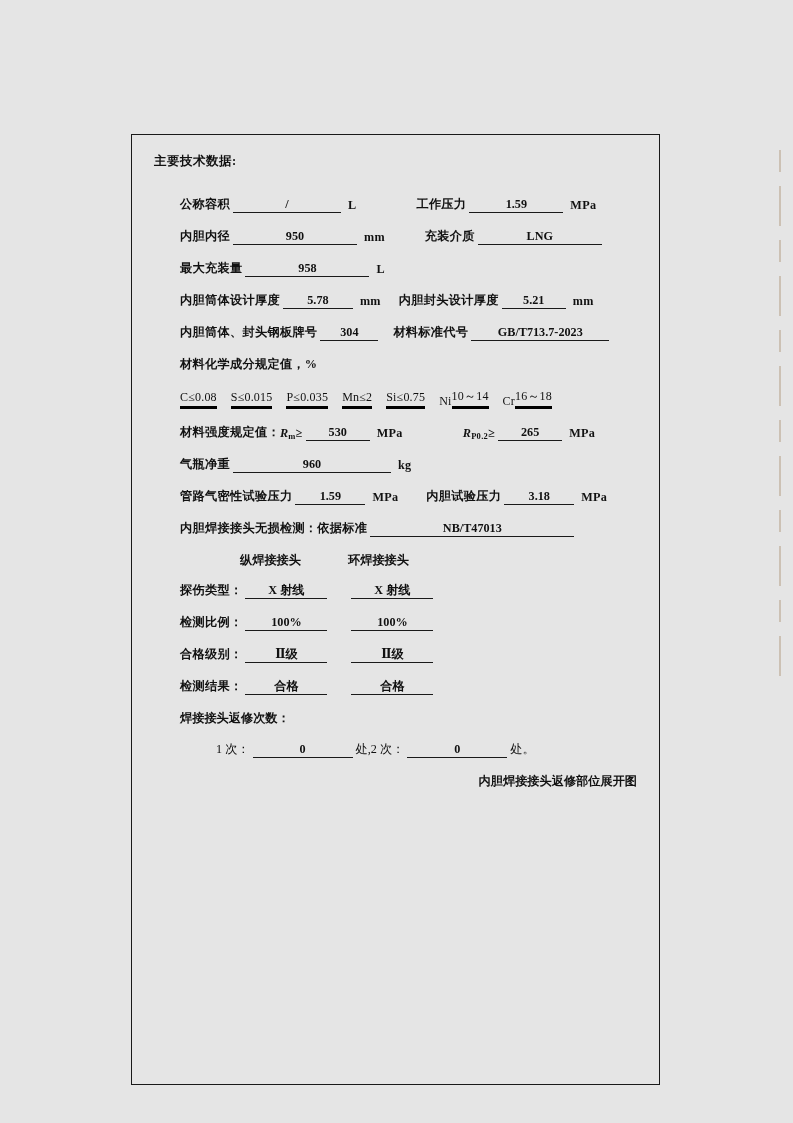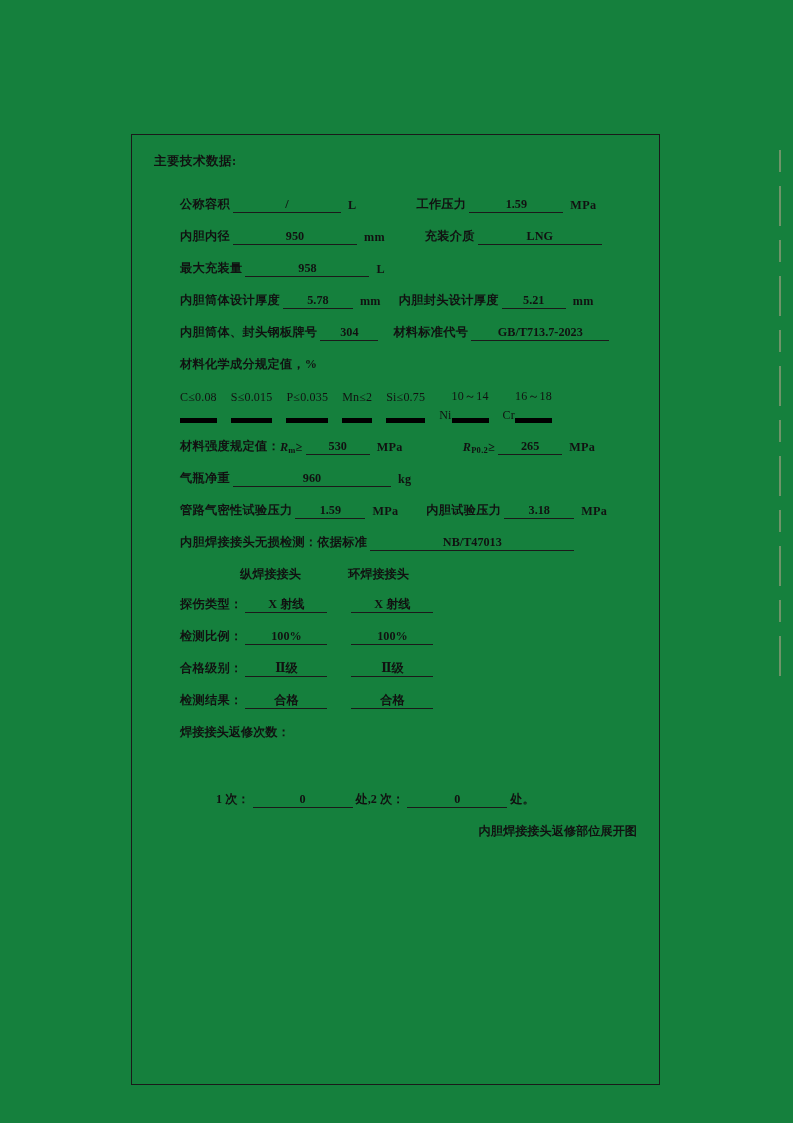--- a/index.html
+++ b/index.html
@@ -13,21 +13,21 @@
     position: relative;
     font-family: "Liberation Serif", "DejaVu Serif", serif;
     color: #111111;
     overflow: hidden;
   }
   .page {
     position: absolute;
     left: 0; top: 0;
     width: 793px;
     height: 1123px;
-    background: #15803d;
+    background: #e5e5e5;
   }
   
   .edge-marks {
     position: absolute;
     right: 8px;
     top: 150px;
     width: 6px;
     height: 680px;
   }
   .edge-marks span {
@@ -60,21 +60,21 @@
 
   .rows { padding-left: 26px; font-size: 12.2px; }
 
   .row {
     display: flex;
     align-items: flex-end;
     margin-bottom: 15px;
     white-space: nowrap;
   }
   .lbl { font-weight: bold; letter-spacing: .3px; }
-  .lbl-n { font-weight: bold; margin-top: 36px; }
+  .lbl-n { font-weight: normal; }
   .unit { font-weight: bold; margin-left: 4px; letter-spacing: .3px;}
   .val {
     border-bottom: 1px solid #1a1a1a;
     text-align: center;
     font-weight: bold;
     padding: 0 4px 1px 4px;
     margin: 0 3px;
     line-height: 1.15;
     display: inline-block;
   }
@@ -90,21 +90,21 @@
   .w74  { width: 74px; }
   .w62  { width: 62px; }
   .w56  { width: 56px; }
   .w50  { width: 50px; }
   .w116 { width: 116px; }
   .w130 { width: 130px; }
   .w150 { width: 150px; }
   .w196 { width: 196px; }
 
   .chem { font-size: 12px; letter-spacing: .2px; }
-  .chem span.u { border-bottom: 5px solid #000000; padding-bottom:13px; }
+  .chem span.u { border-bottom: 3px solid #000000; padding-bottom:1px; }
   .chem .gap { display:inline-block; width: 14px; }
 
   .sub { font-size: 8.5px; vertical-align: -3px; }
   .ital { font-style: italic; }
 
   .ndt-head {
     display:flex;
     font-weight: bold;
     font-size: 12.2px;
     margin: 4px 0 13px 0;

